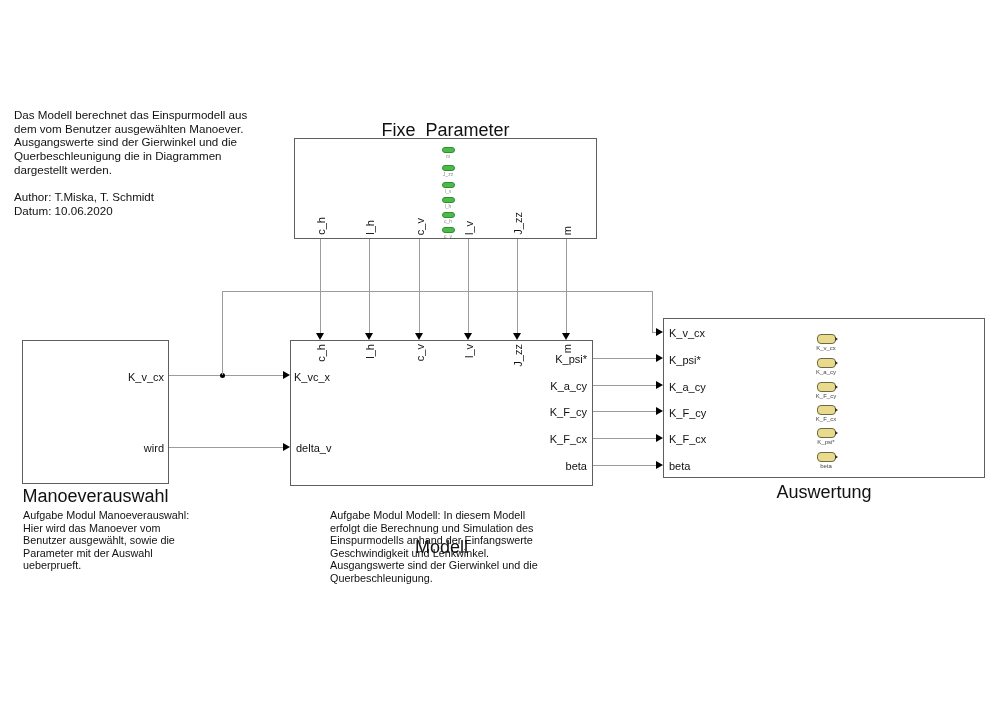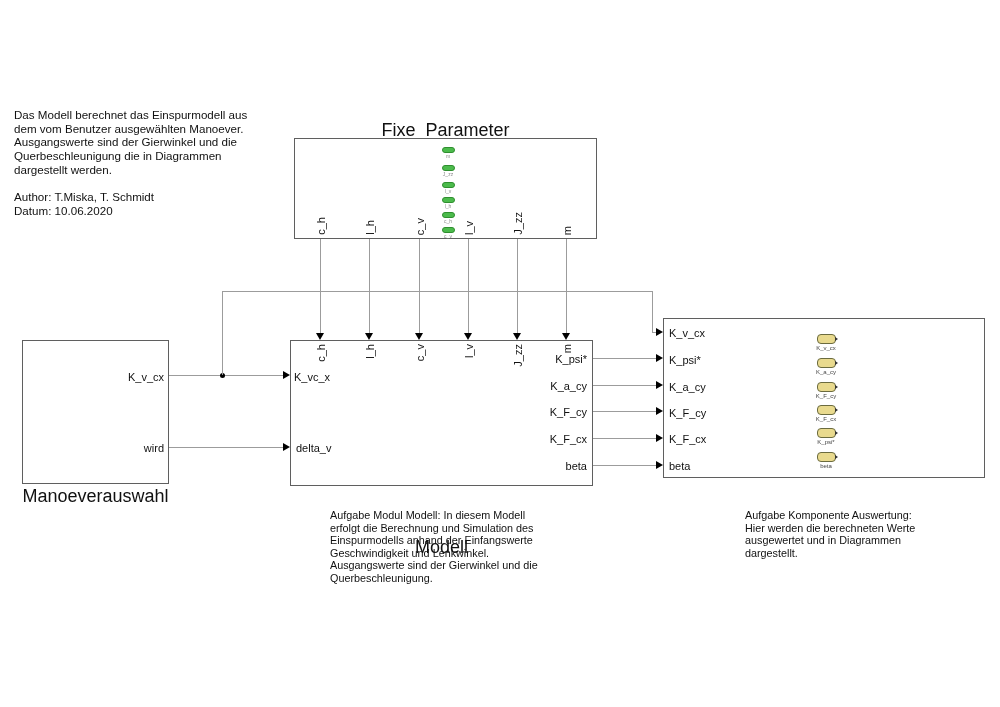--- a/index.html
+++ b/index.html
@@ -136,20 +136,21 @@
     </div>
     <div class="scope" style="left:144px; top:109px;">
       <span class="scope-pill" style="background: rgb(233, 218, 142); border-color: rgb(107, 107, 63);"></span>
       <span class="scope-label">K_psi*</span>
     </div>
     <div class="scope" style="left:144px; top:133px;">
       <span class="scope-pill" style="background: rgb(233, 218, 142); border-color: rgb(107, 107, 63);"></span>
       <span class="scope-label">beta</span>
     </div>
   </div>
+  <div class="block-title" style="left:663px; top:482px; width:322px;">Auswertung</div>
 
   <div class="wire v" style="left: 320px; top: 239px; height: 94px; background: rgb(156, 156, 156);"></div>
   <div class="wire v" style="left: 369px; top: 239px; height: 94px; background: rgb(156, 156, 156);"></div>
   <div class="wire v" style="left: 419px; top: 239px; height: 94px; background: rgb(156, 156, 156);"></div>
   <div class="wire v" style="left: 468px; top: 239px; height: 94px; background: rgb(156, 156, 156);"></div>
   <div class="wire v" style="left: 517px; top: 239px; height: 94px; background: rgb(156, 156, 156);"></div>
   <div class="wire v" style="left: 566px; top: 239px; height: 94px; background: rgb(156, 156, 156);"></div>
   <span class="arr-d" style="left: 316px; top: 333px; border-top-color: rgb(0, 0, 0);"></span>
   <span class="arr-d" style="left: 365px; top: 333px; border-top-color: rgb(0, 0, 0);"></span>
   <span class="arr-d" style="left: 415px; top: 333px; border-top-color: rgb(0, 0, 0);"></span>
@@ -173,24 +174,25 @@
   <span class="arr-r" style="left: 656px; top: 354px; border-left-color: rgb(0, 0, 0);"></span>
   <div class="wire h" style="left: 593px; top: 385px; width: 64px; background: rgb(156, 156, 156);"></div>
   <span class="arr-r" style="left: 656px; top: 381px; border-left-color: rgb(0, 0, 0);"></span>
   <div class="wire h" style="left: 593px; top: 411px; width: 64px; background: rgb(156, 156, 156);"></div>
   <span class="arr-r" style="left: 656px; top: 407px; border-left-color: rgb(0, 0, 0);"></span>
   <div class="wire h" style="left: 593px; top: 438px; width: 64px; background: rgb(156, 156, 156);"></div>
   <span class="arr-r" style="left: 656px; top: 434px; border-left-color: rgb(0, 0, 0);"></span>
   <div class="wire h" style="left: 593px; top: 465px; width: 64px; background: rgb(156, 156, 156);"></div>
   <span class="arr-r" style="left: 656px; top: 461px; border-left-color: rgb(0, 0, 0);"></span>
 
+  <div class="note" style="left:23px;  top:509px; width:190px;">Aufgabe Modul Manoeverauswahl:
+Hier wird das Manoever vom
+Benutzer ausgewählt, sowie die
+Parameter mit der Auswahl
+ueberprueft.</div>
   <div class="note" style="left:330px; top:509px; width:230px;">Aufgabe Modul Modell: In diesem Modell
 erfolgt die Berechnung und Simulation des
 Einspurmodells anhand der Einfangswerte
 Geschwindigkeit und Lenkwinkel.
 Ausgangswerte sind der Gierwinkel und die
 Querbeschleunigung.</div>
-  <div class="note" style="left:745px; top:509px; width:220px;">Aufgabe Komponente Auswertung:
-Hier werden die berechneten Werte
-ausgewertet und in Diagrammen
-dargestellt.</div>
 
 </div>
 
 </body></html>

